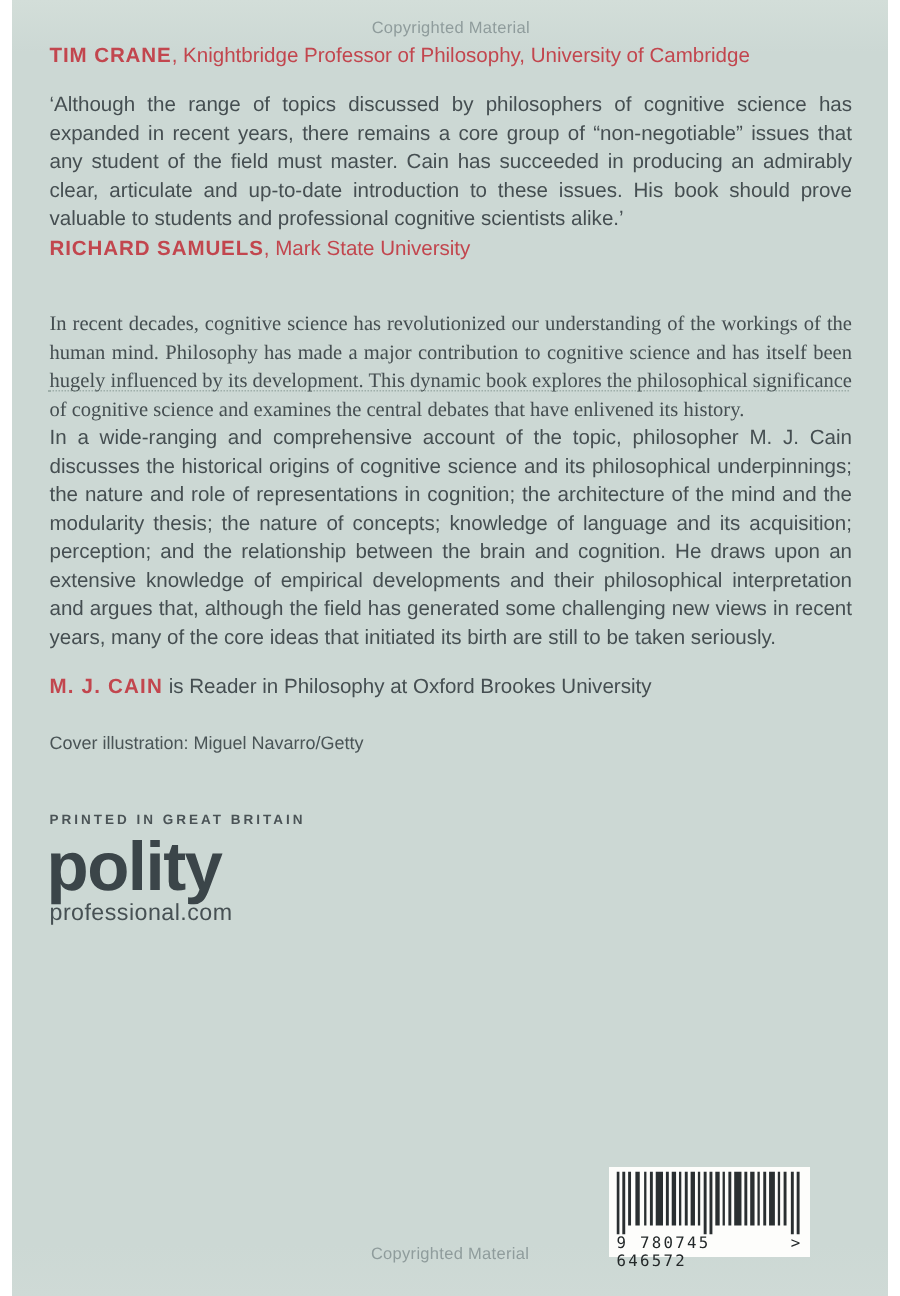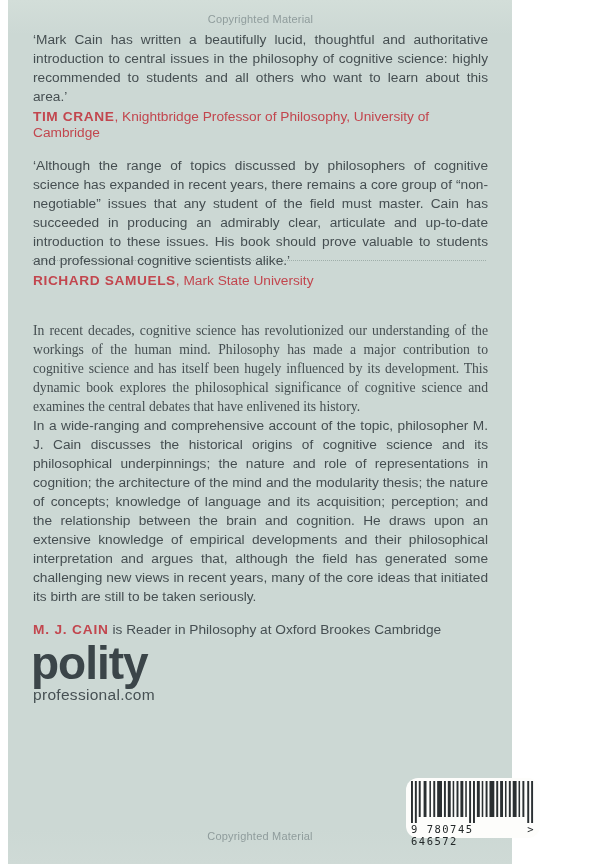--- a/index.html
+++ b/index.html
@@ -9,21 +9,21 @@
     width: 600px;
     height: 864px;
     background: #ffffff;
     overflow: hidden;
     font-family: "Liberation Sans", "DejaVu Sans", sans-serif;
   }
   .cover {
     position: absolute;
     left: 8px;
     top: 0;
-    width: 504px;
+    width: 584px;
     height: 864px;
     background: linear-gradient(180deg, #d3ded9 0%, #ccd8d4 4%, #ccd8d4 96%, #cfdad6 100%);
   }
   .content {
     position: relative;
     height: 100%;
     padding: 0 24px 0 25px;
     color: #454e51;
   }
   .copyright {
@@ -111,21 +111,20 @@
     border-top: 1px dotted rgba(85, 104, 100, 0.38);
   }
   .barcode-box {
     position: absolute;
     left: 398px;
     top: 778px;
     width: 134px;
     height: 60px;
     background: #fdfdfb;
     padding: 3px 5px 2px 5px;
-    border-radius: 12px;
   }
   .barcode-bars { display: block; width: 124px; height: 42px; }
   .barcode-number {
     display: flex;
     justify-content: space-between;
     margin-top: 0px;
     font-family: "DejaVu Sans Mono", monospace;
     font-size: 10.5px;
     line-height: 12px;
     letter-spacing: 1.5px;
@@ -134,34 +133,35 @@
 </style>
 </head>
 <body>
 
 <div class="page">
   <div class="cover">
     <div class="content">
 
       <div class="copyright top">Copyrighted Material</div>
 
-      <p class="quote q1">‘Mark Cain has written a beautifully lucid, thoughtful and authoritative introduction to central issues in the philosophy of cognitive science: highly recommended to students and all others who want to learn about this area.’</p>
       <p class="attribution"><span class="attr-name">TIM CRANE</span><span class="attr-role">, Knightbridge Professor of Philosophy, University of Cambridge</span></p>
 
       <p class="quote q2">‘Although the range of topics discussed by philosophers of cognitive science has expanded in recent years, there remains a core group of “non-negotiable” issues that any student of the field must master. Cain has succeeded in producing an admirably clear, articulate and up-to-date introduction to these issues. His book should prove valuable to students and professional cognitive scientists alike.’</p>
       <p class="attribution"><span class="attr-name">RICHARD SAMUELS</span><span class="attr-role">, Mark State University</span></p>
 
       <p class="body-par p1">In recent decades, cognitive science has revolutionized our understanding of the workings of the human mind. Philosophy has made a major contribution to cognitive science and has itself been hugely influenced by its development. This dynamic book explores the philosophical significance of cognitive science and examines the central debates that have enlivened its history.</p>
 
       <p class="body-par p2">In a wide-ranging and comprehensive account of the topic, philosopher M. J. Cain discusses the historical origins of cognitive science and its philosophical underpinnings; the nature and role of representations in cognition; the architecture of the mind and the modularity thesis; the nature of concepts; knowledge of language and its acquisition; perception; and the relationship between the brain and cognition. He draws upon an extensive knowledge of empirical developments and their philosophical interpretation and argues that, although the field has generated some challenging new views in recent years, many of the core ideas that initiated its birth are still to be taken seriously.</p>
 
 
-      <p class="author-line"><span class="author-name">M. J. CAIN</span><span> is Reader in Philosophy at Oxford Brookes Cambridge</span></p>
-
-
+      <p class="author-line"><span class="author-name">M. J. CAIN</span><span> is Reader in Philosophy at Oxford Brookes University</span></p>
+
+      <p class="credit first">Cover illustration: Miguel Navarro/Getty</p>
+
+      <p class="printed">PRINTED IN GREAT BRITAIN</p>
 
       <div class="polity-logo">polity</div>
 
       <div class="website">professional.com</div>
     </div>
 
     <div class="crease"></div>
 
     <div class="barcode-box">
       <svg class="barcode-bars" viewBox="0 0 128 42" preserveAspectRatio="none" aria-hidden="true">

